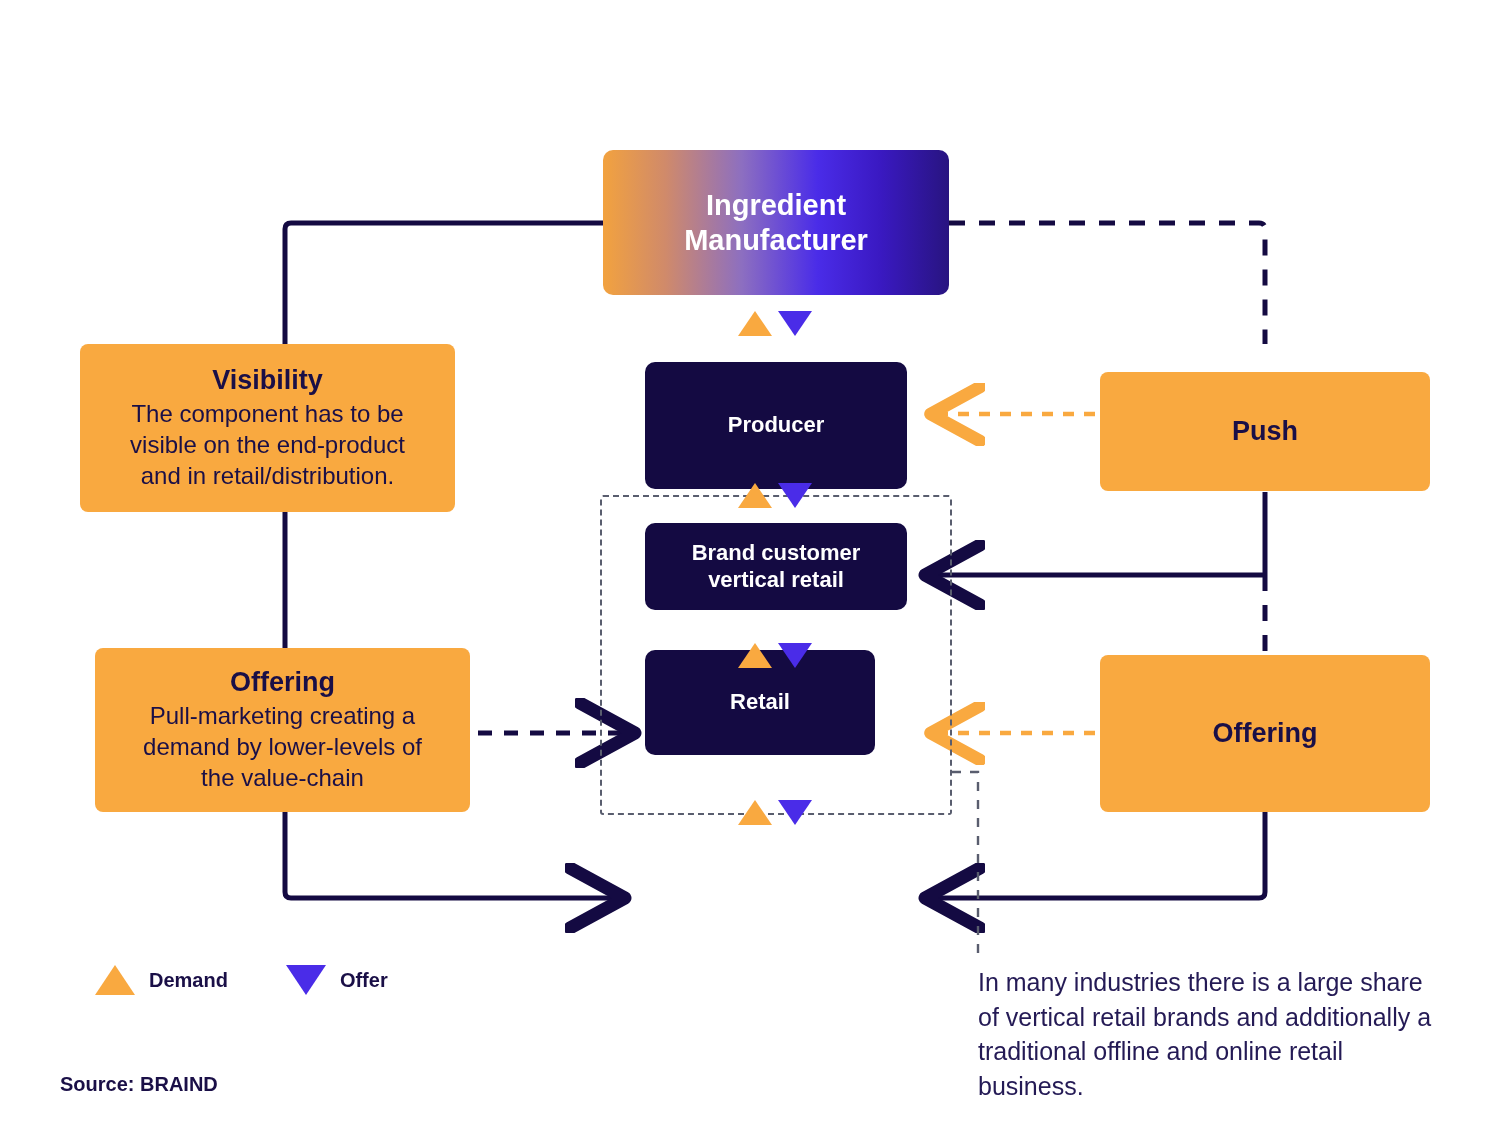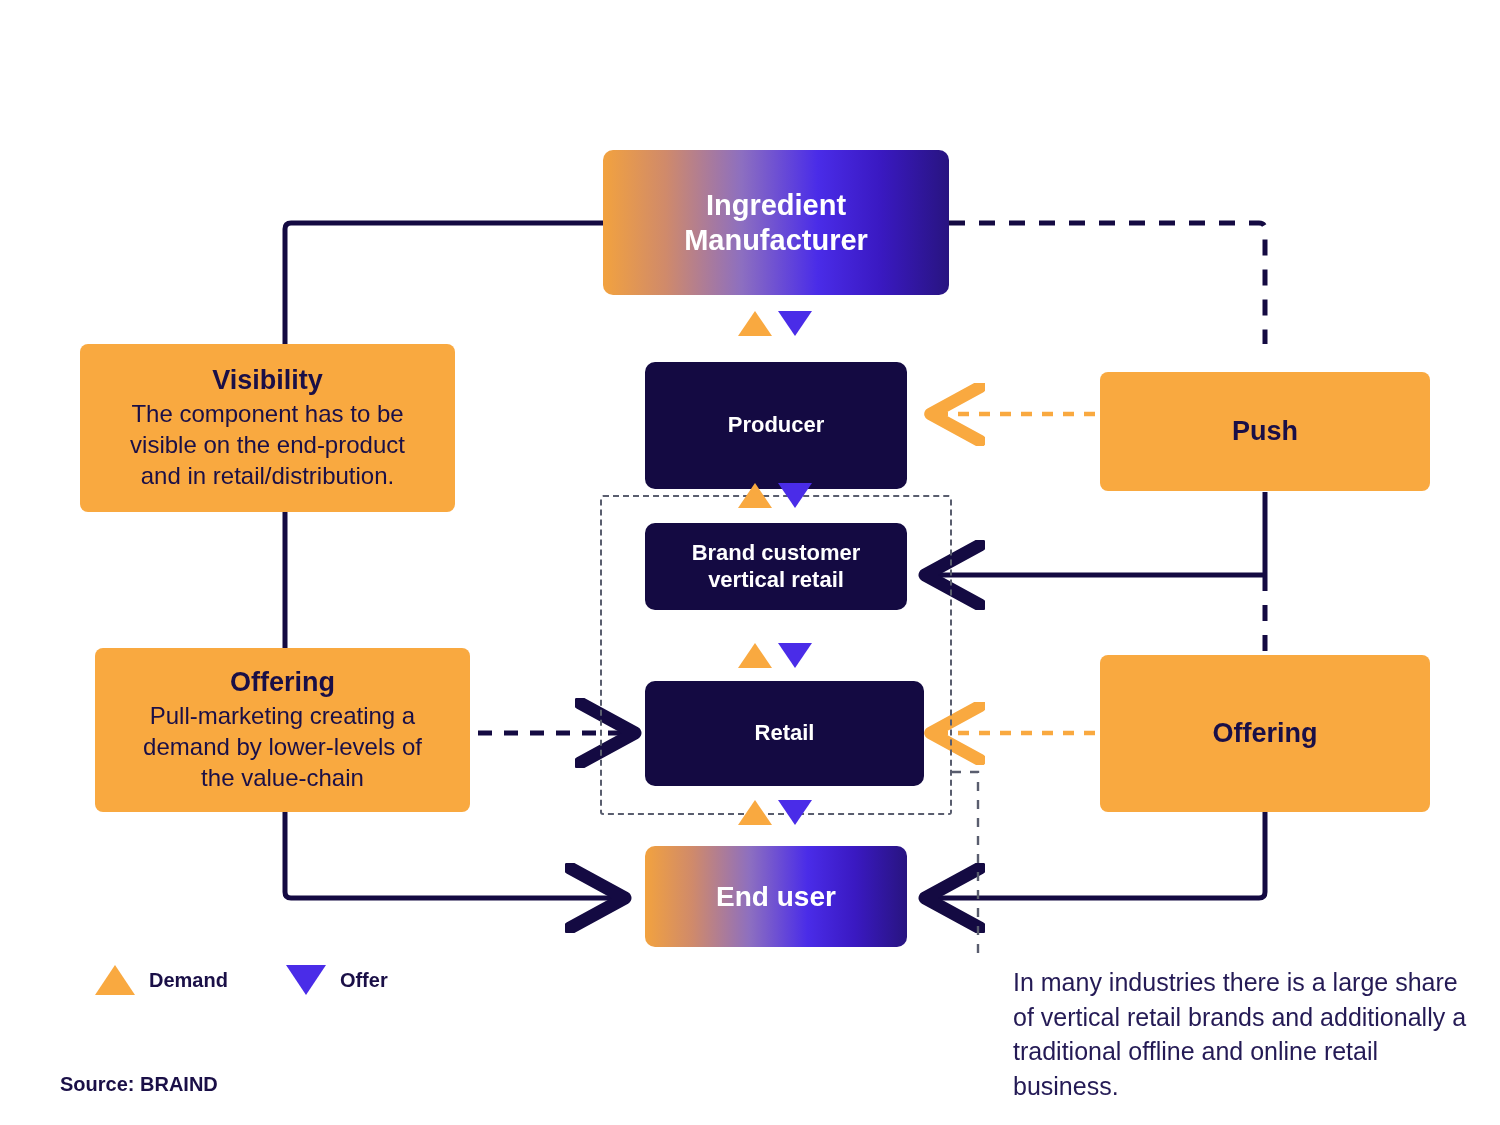--- a/index.html
+++ b/index.html
@@ -34,21 +34,21 @@
 
   #legend{position:absolute;left:95px;top:965px;display:flex;align-items:center;gap:0;z-index:5;}
   #legend .lg{display:flex;align-items:center;}
   #legend .lbl{font-weight:700;font-size:20px;color:#1a0f47;margin-left:14px;}
   #legend .gap{width:58px;}
   .lt-up{width:0;height:0;border-left:20px solid transparent;border-right:20px solid transparent;border-bottom:30px solid #f9a940;}
   .lt-down{width:0;height:0;border-left:20px solid transparent;border-right:20px solid transparent;border-top:30px solid #4a2ce8;}
 
   #source{position:absolute;left:60px;top:1073px;font-size:20px;font-weight:700;color:#1a0f47;z-index:5;}
 
-  #note{position:absolute;left:978px;top:965px;width:470px;font-size:25px;line-height:1.38;color:#241a55;z-index:5;margin-left:35px;}
+  #note{position:absolute;left:978px;top:965px;width:470px;font-size:25px;line-height:1.38;color:#241a55;z-index:5;}
 </style>
 </head>
 <body>
 
 <div id="stage">
 
   <svg id="wires" viewBox="0 0 1500 1125">
     <defs>
       <marker id="ahNavy" markerWidth="14" markerHeight="14" refX="11" refY="7" orient="auto">
         <path d="M1,1 L12,7 L1,13" fill="none" stroke="#140a42" stroke-width="2.6" stroke-linecap="round" stroke-linejoin="round"></path>
@@ -90,27 +90,24 @@
 
   <div class="node dark" style="left:645px;top:362px;width:262px;height:127px;">
     <div class="t" style="font-size:22px;white-space:pre-line;">Producer</div>
   </div>
 
   <div class="node dark" style="left:645px;top:523px;width:262px;height:87px;">
     <div class="t" style="font-size:22px;white-space:pre-line;">Brand customer
 vertical retail</div>
   </div>
 
-  <div class="node dark" style="left:645px;top:681px;width:279px;height:105px;justify-content:center;">
+  <div class="node dark" style="left:645px;top:650px;width:230px;height:105px;justify-content:center;">
     <div class="t" style="font-size:22px;white-space:pre-line;">Retail</div>
   </div>
 
-  <div class="node grad" style="left:645px;top:846px;width:262px;height:101px;">
-    <div class="t" style="font-size:28px;white-space:pre-line;">End user</div>
-  </div>
 
   <div class="tri up" style="left:738px;top:311px;"></div>
   <div class="tri down" style="left:778px;top:311px;"></div>
 
   <div class="tri up" style="left:738px;top:483px;"></div>
   <div class="tri down" style="left:778px;top:483px;"></div>
 
   <div class="tri up" style="left:738px;top:643px;"></div>
   <div class="tri down" style="left:778px;top:643px;"></div>
 

